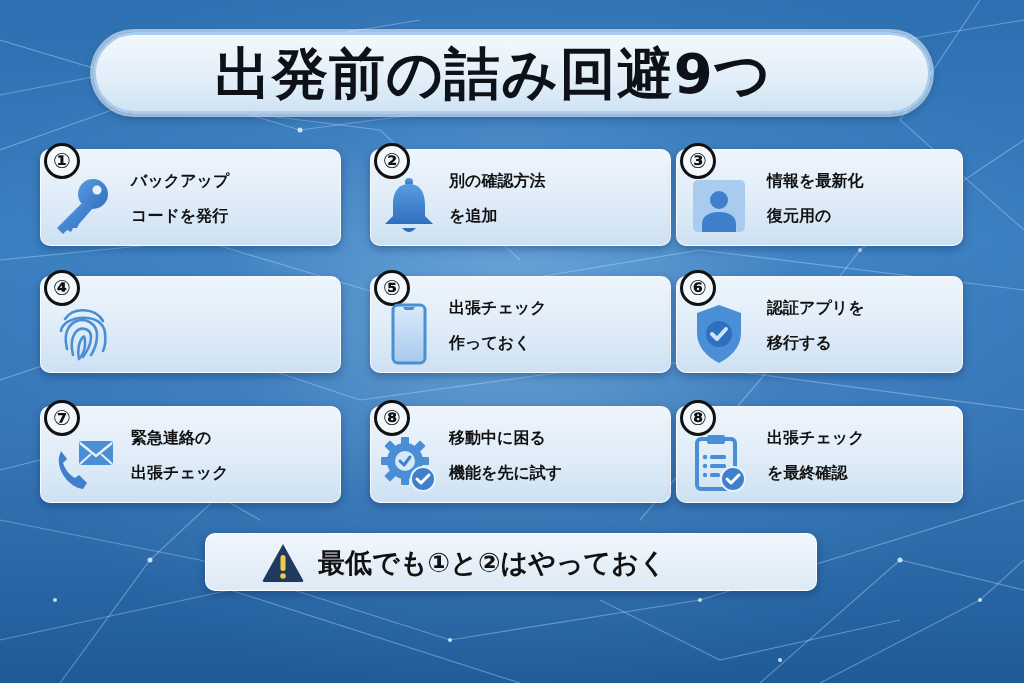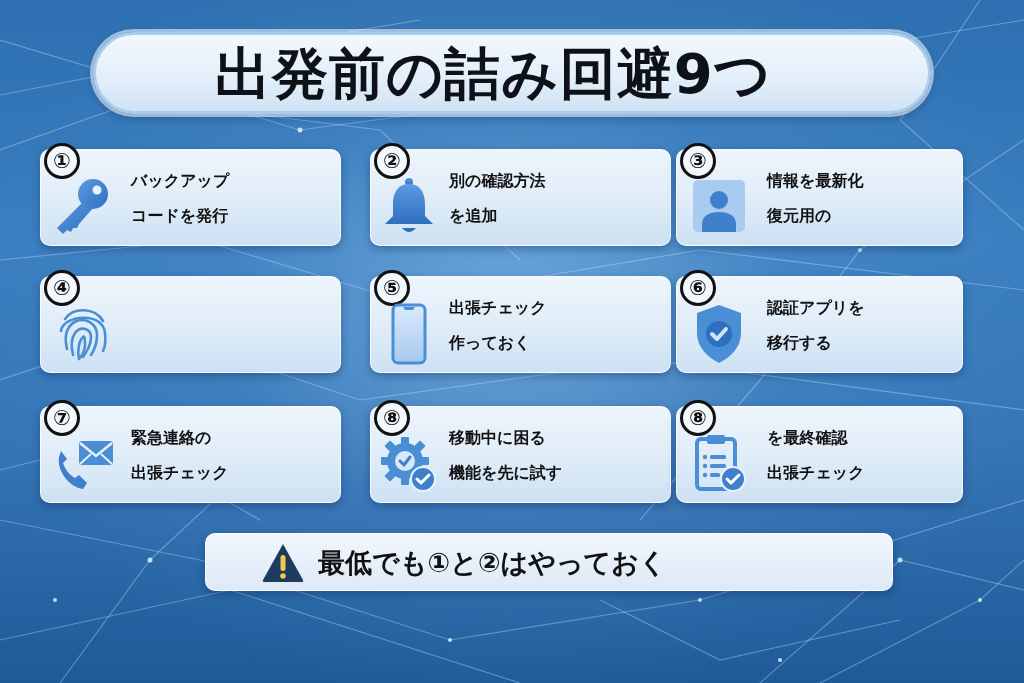--- a/index.html
+++ b/index.html
@@ -41,21 +41,21 @@
     font-size: 21px; font-weight: bold; color: #111; line-height: 1;
   }
   .card-icon { position: absolute; left: 10px; top: 24px; width: 64px; height: 64px; }
   .card-text {
     position: absolute; left: 90px; top: 13px;
     font-size: 16px; font-weight: bold; color: #111; line-height: 35px; white-space: nowrap;
   }
   .card.mid .card-text { left: 78px; }
   .card.mid .card-icon { left: 6px; }
   .bottom-pill {
-    position: absolute; left: 205px; top: 533px; width: 688px; height: 58px;
+    position: absolute; left: 205px; top: 533px; width: 612px; height: 58px;
     border-radius: 10px;
     background: linear-gradient(180deg, #f1f7fd 0%, #dde9f6 100%);
     border: 1px solid rgba(255,255,255,0.9);
     box-shadow: 0 3px 8px rgba(0,30,80,0.35);
     text-align: center;
   }
   .warn-icon { position: absolute; left: 55px; top: 8px; width: 44px; height: 42px; }
   .bottom-text {
     position: absolute; left: 112px; top: 9px;
     font-size: 27px; font-weight: bold; color: #111; line-height: 40px; white-space: nowrap;
@@ -261,22 +261,22 @@
         <rect x="23" y="24" width="16" height="4" rx="1.5"></rect>
       <circle cx="18" cy="35" r="2.2"></circle>
         <rect x="23" y="33" width="16" height="4" rx="1.5"></rect>
       <circle cx="18" cy="44" r="2.2"></circle>
         <rect x="23" y="42" width="10" height="4" rx="1.5"></rect>
     </g>
     <circle cx="46" cy="48" r="12" fill="#3f7fcc" stroke="#e8f2fb" stroke-width="2"></circle>
     <path d="M40 48 L44 52 L52 44" fill="none" stroke="#fff" stroke-width="3" stroke-linecap="round" stroke-linejoin="round"></path>
   </svg>
   <div class="card-text">
+    <div>出張チェック</div>
     <div>を最終確認</div>
-    <div>出張チェック</div>
   </div>
 </div>
 
 <div class="bottom-pill">
   <svg class="warn-icon" viewBox="0 0 44 42">
     <path d="M22 2 L42 38 Q43 40 40 40 L4 40 Q1 40 2 38 Z" fill="#1f3a5f"></path>
     <rect x="19.5" y="13" width="5" height="16" rx="2.5" fill="#f2c94c"></rect>
     <circle cx="22" cy="34" r="2.8" fill="#f2c94c"></circle>
   </svg>
   <div class="bottom-text">最低でも①と②はやっておく</div>

